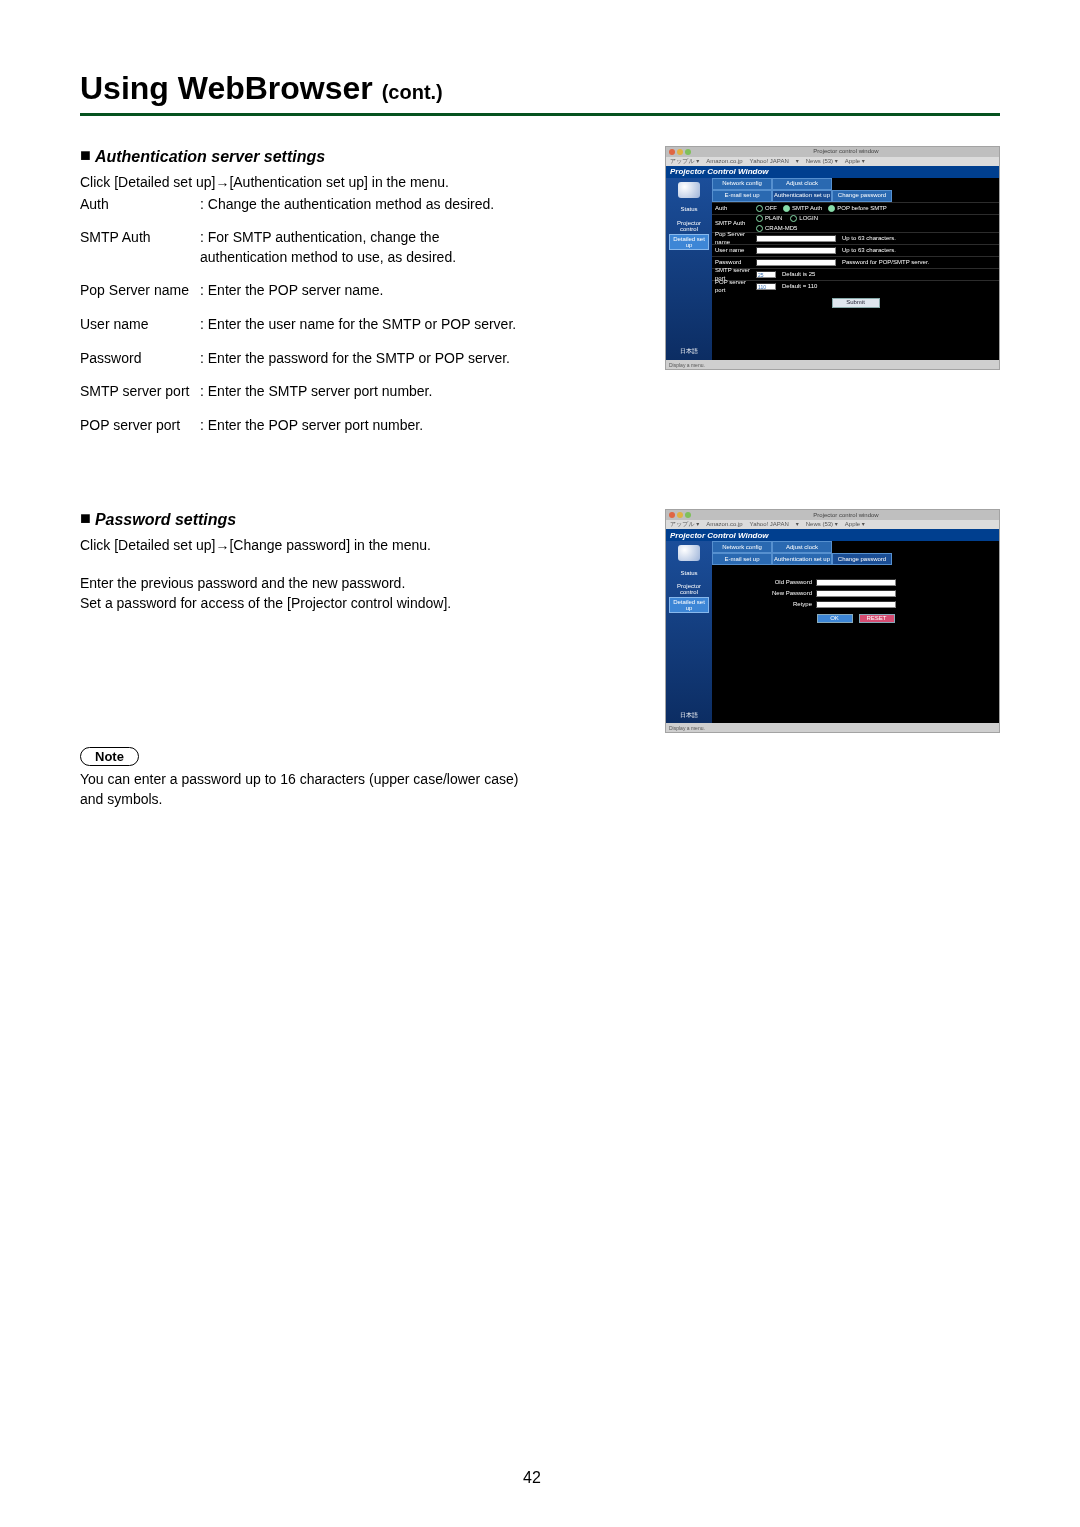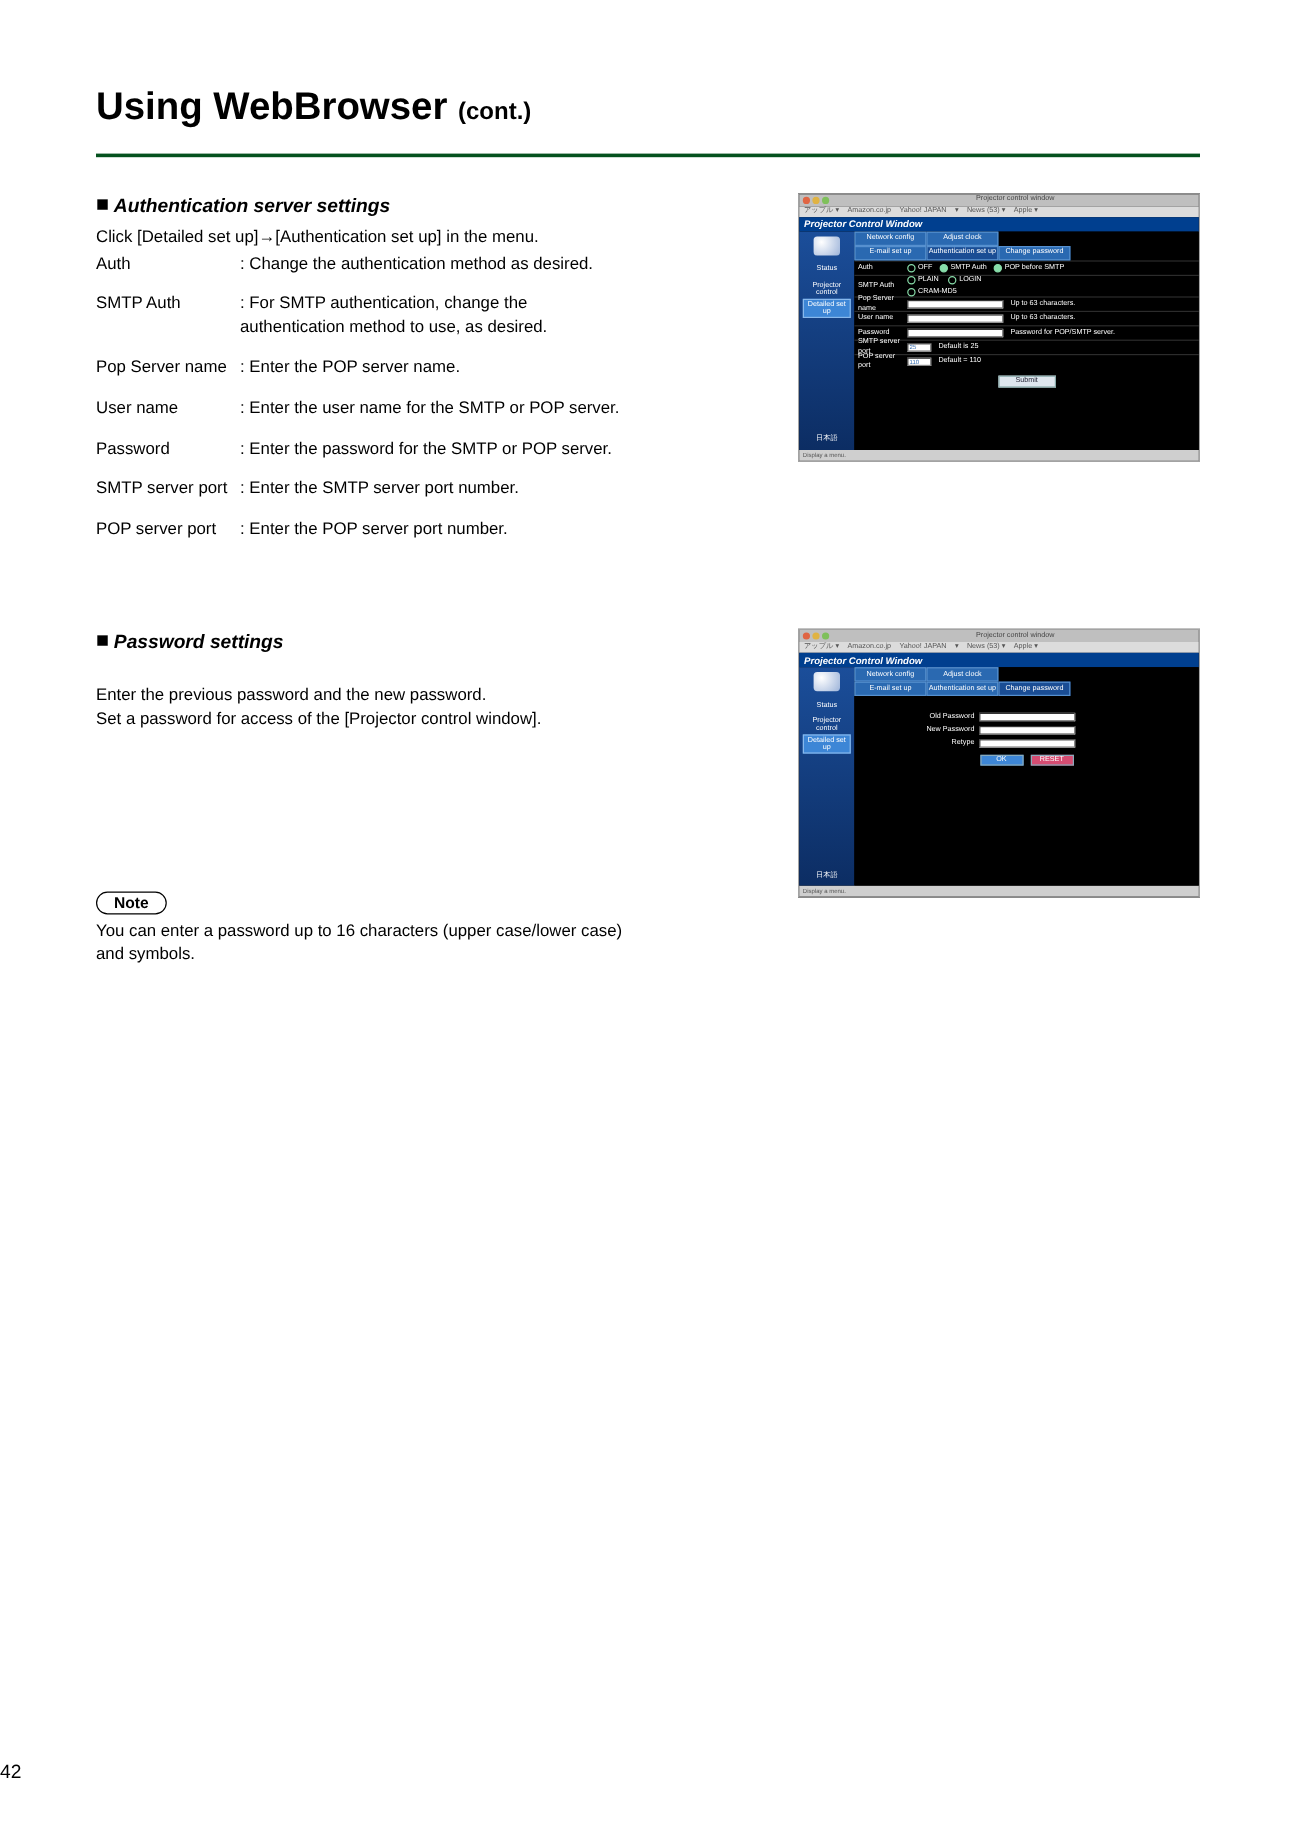--- a/index.html
+++ b/index.html
@@ -9,21 +9,21 @@
     color: #000;
     width: 1080px;
     height: 1527px;
     position: relative;
     padding: 70px 80px 0 80px;
   }
   .page-title {
     font-size: 32px;
     font-weight: bold;
     border-bottom: 3px solid #05521f;
-    padding-bottom: 21px;
+    padding-bottom: 6px;
     margin-bottom: 30px;
   }
   .page-title .cont { font-size: 20px; font-weight: bold; }
   .content-block { margin-bottom: 60px; }
   .content-left { width: 440px; float: left; }
   .content-right { width: 335px; float: right; }
   .clear { clear: both; }
 
   .sec-head {
     font-weight: bold;
@@ -103,21 +103,21 @@
 
   .pw-body .darkrow{ border:none;height:11px;}
   .pw-body .dr-label{ width:auto;padding-right:4px;text-align:right;flex:1;}
   .pw-body .dr-input{ width:80px;}
   .btnrow{ display:flex;justify-content:center;gap:6px;margin-top:4px;}
   .mini-btn{ width:36px;height:9px;display:flex;align-items:center;justify-content:center;font-size:6px;border:1px solid #8ab;}
   .ok{background:#3d86d6;color:#fff;} .reset{background:#d64c72;color:#fff;}
 
   .win-status { height:9px;background:#cfcfcf;color:#555;font-size:5px;display:flex;align-items:center;padding-left:3px;}
 
-  .pagenum { position:absolute; bottom:40px; left:0; width:1064px; font-size:16px; }
+  .pagenum { position:absolute; bottom:40px; left:0; width:1064px; text-align:center; font-size:16px; }
 </style>
 </head>
 <body>
 
 <div class="page-title">
   <span>Using WebBrowser </span><span class="cont">(cont.)</span>
 </div>
 
 <div class="content-block">
   <div class="content-left">
@@ -242,20 +242,21 @@
       </div>
       <div class="win-status">Display a menu.</div>
     </div>
   </div>
   <div class="clear"></div>
 </div>
 
 <div class="content-block">
   <div class="content-left">
     <div class="sec-head">Password settings</div>
+    <div class="body-text">Click [Detailed set up]→[Change password] in the menu.</div>
     <br>
     <div class="body-text">Enter the previous password and the new password.</div>
     <div class="body-text">Set a password for access of the [Projector control window].</div>
 
     <div style="height:120px"></div>
     <div class="note-label">Note</div>
     <div class="body-text">You can enter a password up to 16 characters (upper case/lower case) and symbols.</div>
   </div>
 
   <div class="content-right">

